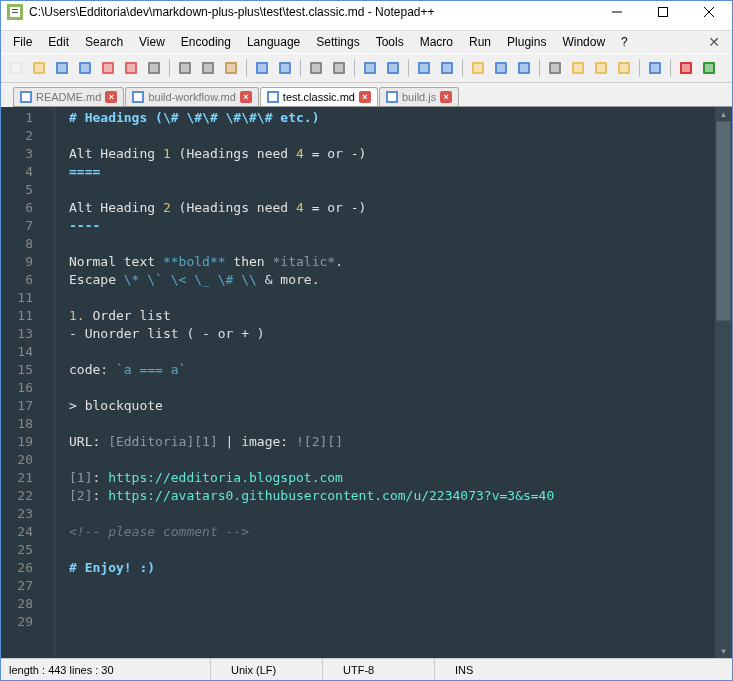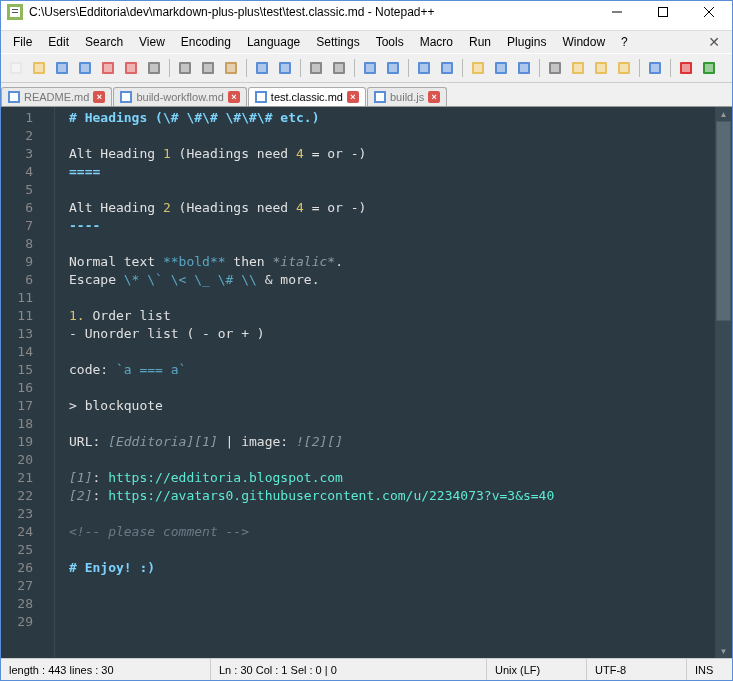--- a/index.html
+++ b/index.html
@@ -9,42 +9,42 @@
 .titlebar .title { flex:1; font-size:12px; color:#000; }
 .winbtns { display:flex; height:100%; }
 .winbtn { width:46px; display:flex; align-items:center; justify-content:center; color:#000; }
 .winbtn svg { width:10px; height:10px; }
 .menubar { height:22px; background:#f0f0f0; display:flex; align-items:center; padding:0 4px; }
 .menuitem { padding:2px 8px; color:#000; font-size:12px; }
 .menubar .close-x { margin-left:auto; font-size:14px; padding:0 8px; color:#555; }
 .toolbar { height:30px; background:#f0f0f0; display:flex; align-items:center; padding:2px 4px; gap:1px; border-top:1px solid #fff; border-bottom:1px solid #ccc; }
 .tbtn { width:22px; height:22px; display:flex; align-items:center; justify-content:center; border:1px solid transparent; }
 .tsep { width:1px; height:18px; background:#bbb; margin:0 3px; }
-.tabbar { height:24px; background:#f0f0f0; display:flex; align-items:flex-end; padding:0 0; border-bottom:1px solid #999; }
+.tabbar { height:24px; background:#f0f0f0; display:flex; align-items:flex-end; padding:0 0; border-bottom:1px solid #999;margin-left:12px; }
 .tab { display:flex; align-items:center; gap:4px; padding:3px 6px; background:#eaeaea; border:1px solid #aaa; border-bottom:none; margin-right:1px; font-size:11px; color:#777; border-radius:3px 3px 0 0; }
 .tab.active { background:#fff; color:#000; }
 .tab .ficon { width:12px; height:12px; }
 .tab .tclose { width:12px; height:12px; background:#d9534f; border-radius:2px; display:flex; align-items:center; justify-content:center; color:#fff; font-size:9px; line-height:1; font-weight:bold; }
 .editor-wrap { flex:1; display:flex; background:#2b3943; overflow:hidden; position:relative; }
 .gutter { width:40px; background:#2b3943; color:#888; text-align:right; padding:2px 8px 2px 0; font-family:Consolas,monospace; font-size:13px; line-height:18px; }
 .gutter .ln { height:18px; }
 .fold { width:14px; background:#2b3943; border-right:1px solid #3a4a55; }
 .code { flex:1; padding:2px 0 2px 14px; font-family:Consolas,monospace; font-size:13px; line-height:18px; color:#d6d6d6; white-space:pre; overflow:hidden; }
 .codeline { height:18px; }
 .scrollbar-v { width:17px; background:#3a4a55; position:relative; }
 .scrollbar-v .thumb { position:absolute; top:14px; left:1px; right:1px; height:200px; background:#5a6a75; border:1px solid #4a5a65; }
 .scrollbar-v .arr { position:absolute; left:0; right:0; height:14px; background:#3a4a55; display:flex; align-items:center; justify-content:center; color:#999; font-size:8px; }
 .scrollbar-v .arr.top{top:0;} .scrollbar-v .arr.bot{bottom:0;}
-.statusbar { height:22px; background:#f0f0f0; border-top:1px solid #ccc; display:flex; align-items:center; font-size:11px; color:#000; }
+.statusbar { height:22px; background:#f0f0f0; border-top:1px solid #ccc; display:flex; align-items:center; font-size:11px; color:#000;gap:12px; }
 .statusbar .cell { padding:0 8px; border-right:1px solid #ccc; height:100%; display:flex; align-items:center; }
 .statusbar .cell.flex{flex:1;}
 .c-orange{color:#7dd3fc;font-weight:bold;}
 .c-yellow{color:#d6c26a;}
 .c-cyan{color:#5aa6c2;}
-.c-italic{color:#8a9aa5;font-style:italic;}
+.c-italic{color:#8a9aa5;}
 .c-purple{color:#5eead4;}
 .c-comment{color:#6a7a85;font-style:italic;}
 .c-white{color:#e0e0e0;}
 </style>
 </head>
 <body>
 
 <div class="titlebar">
   <svg class="appicon" viewBox="0 0 16 16">
       <rect width="16" height="16" fill="#8fb85a"></rect>
@@ -341,17 +341,16 @@
   <div class="code" id="code"><div class="codeline"><span class="c-orange"># Headings (\# \#\# \#\#\# etc.)</span></div><div class="codeline"></div><div class="codeline"><span class="c-white">Alt Heading </span><span class="c-yellow">1</span><span class="c-white"> (Headings need </span><span class="c-yellow">4</span><span class="c-white"> = or -)</span></div><div class="codeline"><span class="c-orange">====</span></div><div class="codeline"></div><div class="codeline"><span class="c-white">Alt Heading </span><span class="c-yellow">2</span><span class="c-white"> (Headings need </span><span class="c-yellow">4</span><span class="c-white"> = or -)</span></div><div class="codeline"><span class="c-orange">----</span></div><div class="codeline"></div><div class="codeline"><span class="c-white">Normal text </span><span class="c-cyan">**bold**</span><span class="c-white"> then </span><span class="c-italic">*italic*</span><span class="c-white">.</span></div><div class="codeline"><span class="c-white">Escape </span><span class="c-cyan">\* \` \&lt; \_ \# \\</span><span class="c-white"> &amp; more.</span></div><div class="codeline"></div><div class="codeline"><span class="c-yellow">1.</span><span class="c-white"> Order list</span></div><div class="codeline"><span class="c-white">- Unorder list ( - or + )</span></div><div class="codeline"></div><div class="codeline"><span class="c-white">code: </span><span class="c-cyan">`a === a`</span></div><div class="codeline"></div><div class="codeline"><span class="c-white">&gt; blockquote</span></div><div class="codeline"></div><div class="codeline"><span class="c-white">URL: </span><span class="c-italic">[Edditoria][1]</span><span class="c-white"> | image: </span><span class="c-italic">![2][]</span></div><div class="codeline"></div><div class="codeline"><span class="c-italic">[1]</span><span class="c-white">: </span><span class="c-purple">https://edditoria.blogspot.com</span></div><div class="codeline"><span class="c-italic">[2]</span><span class="c-white">: </span><span class="c-purple">https://avatars0.githubusercontent.com/u/2234073?v=3&amp;s=40</span></div><div class="codeline"></div><div class="codeline"><span class="c-comment">&lt;!-- please comment --&gt;</span></div><div class="codeline"></div><div class="codeline"><span class="c-orange"># Enjoy! :)</span></div><div class="codeline"></div><div class="codeline"></div><div class="codeline"></div></div>
   <div class="scrollbar-v">
     <div class="arr top">▲</div>
     <div class="thumb"></div>
     <div class="arr bot">▼</div>
   </div>
 </div>
 
 <div class="statusbar">
   <div class="cell" style="width:210px">length : 443    lines : 30</div>
-  <div class="cell flex">Ln : 30    Col : 1    Sel : 0 | 0</div>
   <div class="cell" style="width:100px">Unix (LF)</div>
   <div class="cell" style="width:100px">UTF-8</div>
   <div class="cell" style="width:45px;border-right:none">INS</div>
 </div>
 
 </body></html>

